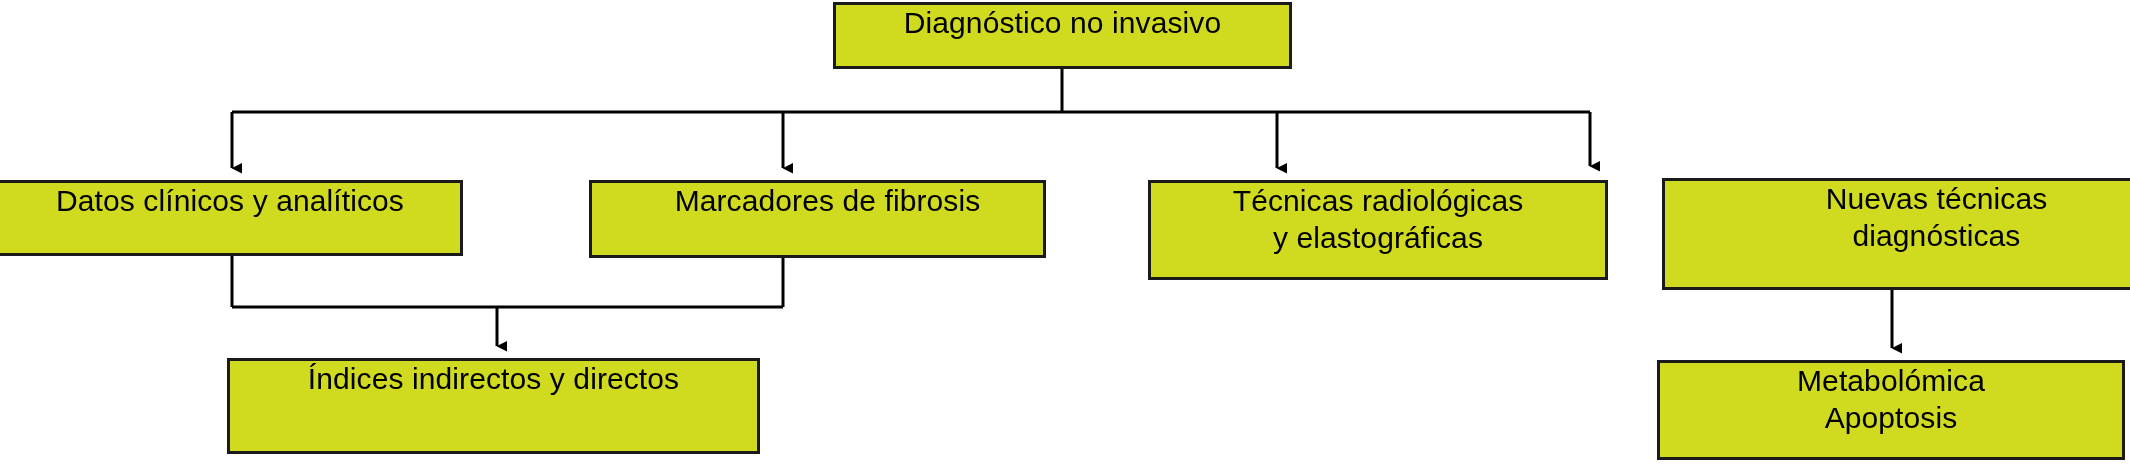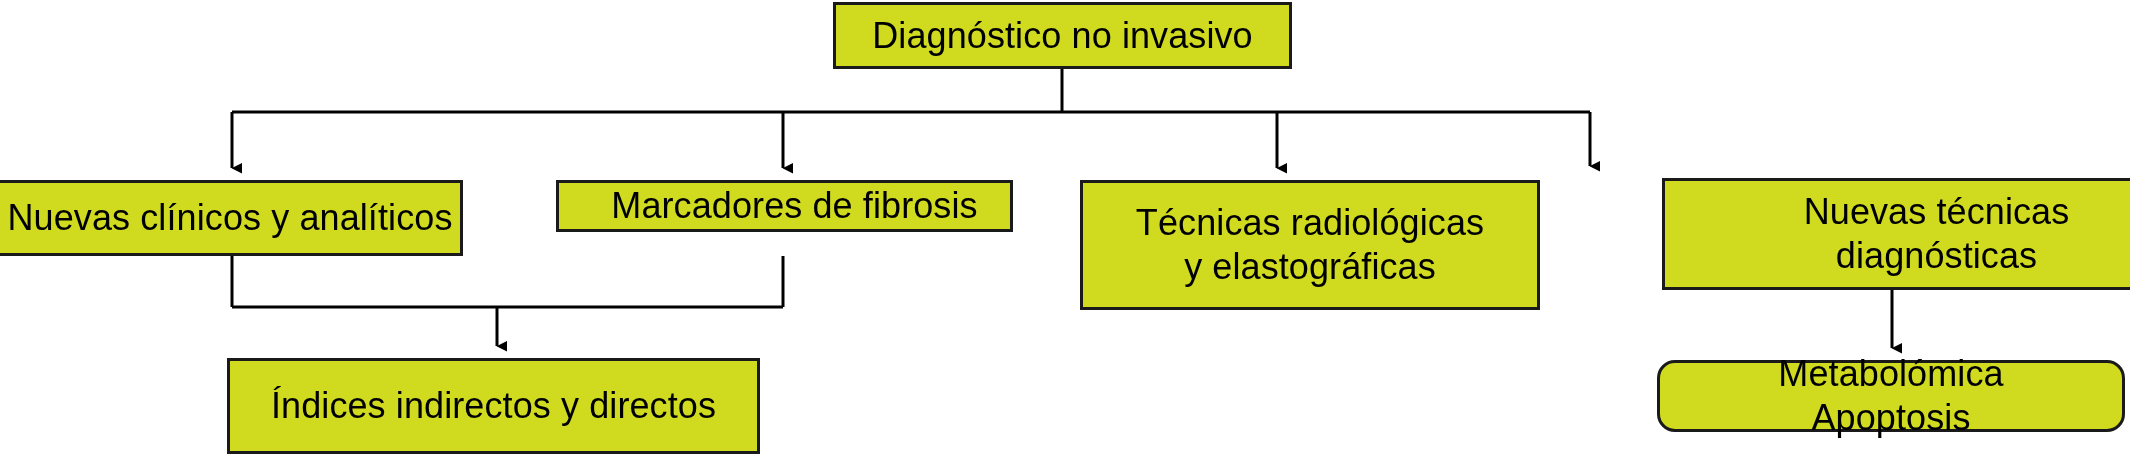--- a/index.html
+++ b/index.html
@@ -25,38 +25,37 @@
     width: 2130px;
     height: 469px;
     pointer-events: none;
   }
   .node {
     position: absolute;
     box-sizing: border-box;
     background: #d0da1e;
     border: 3px solid #1a1a1a;
     display: flex;
-    align-items: center;
     justify-content: center;
     text-align: center;
     color: #000000;
-    font-size: 36px;
+    font-size: 30px;
     line-height: 1.22;
     white-space: pre-line;
     letter-spacing: 0.1px;
     font-weight: 400;
   }
   
   #node-root          { left: 833px;  top: 2px;   width: 459px; height: 67px; }
   #node-clinical      { left: -3px;   top: 180px; width: 466px; height: 76px; }
-  #node-fibrosis      { left: 556px;  top: 180px; width: 457px; height: 52px; padding-left: 20px; }
-  #node-radiologic    { left: 1080px; top: 180px; width: 460px; height: 130px; }
+  #node-fibrosis      { left: 589px;  top: 180px; width: 457px; height: 78px; padding-left: 20px; }
+  #node-radiologic    { left: 1148px; top: 180px; width: 460px; height: 100px; }
   #node-newtech       { left: 1662px; top: 178px; width: 549px; height: 112px; }
   #node-indices       { left: 227px;  top: 358px; width: 533px; height: 96px; }
-  #node-metabolomics  { left: 1657px; top: 360px; width: 468px; height: 72px; border-radius: 18px; }
+  #node-metabolomics  { left: 1657px; top: 360px; width: 468px; height: 100px; }
 </style>
 </head>
 <body>
 
 <div id="stage">
 
   <svg id="connector-layer" viewBox="0 0 2130 469" xmlns="http://www.w3.org/2000/svg">
     <defs>
       <marker id="arrowhead" markerWidth="13" markerHeight="13" refX="5.5" refY="10.5" orient="auto" markerUnits="userSpaceOnUse">
         <path d="M0.5,0.5 L11,0.5 L5.75,11 Z" fill="#000000"></path>
@@ -78,21 +77,21 @@
     <path d="M497,307 L497,346" fill="none" stroke="#000000" stroke-width="3" marker-end="url(#arrowhead)"></path>
 
     <path d="M1892,290 L1892,348" fill="none" stroke="#000000" stroke-width="3" marker-end="url(#arrowhead)"></path>
   </svg>
 
   <div class="node" id="node-root">
     <span>Diagnóstico no invasivo</span>
   </div>
 
   <div class="node" id="node-clinical">
-    <span>Nuevas clínicos  y analíticos</span>
+    <span>Datos clínicos  y analíticos</span>
   </div>
 
   <div class="node" id="node-fibrosis">
     <span>Marcadores de fibrosis</span>
   </div>
 
   <div class="node" id="node-radiologic">
     <span>Técnicas radiológicas
 y elastográficas</span>
   </div>

